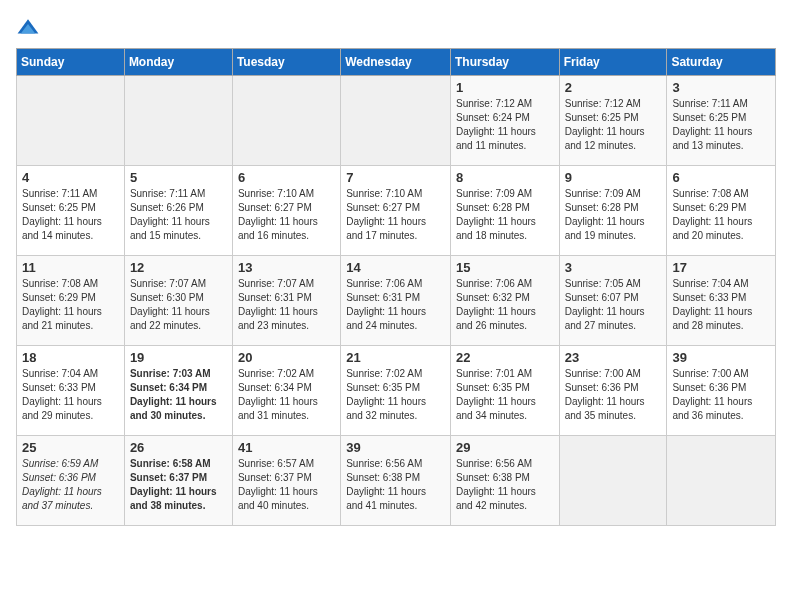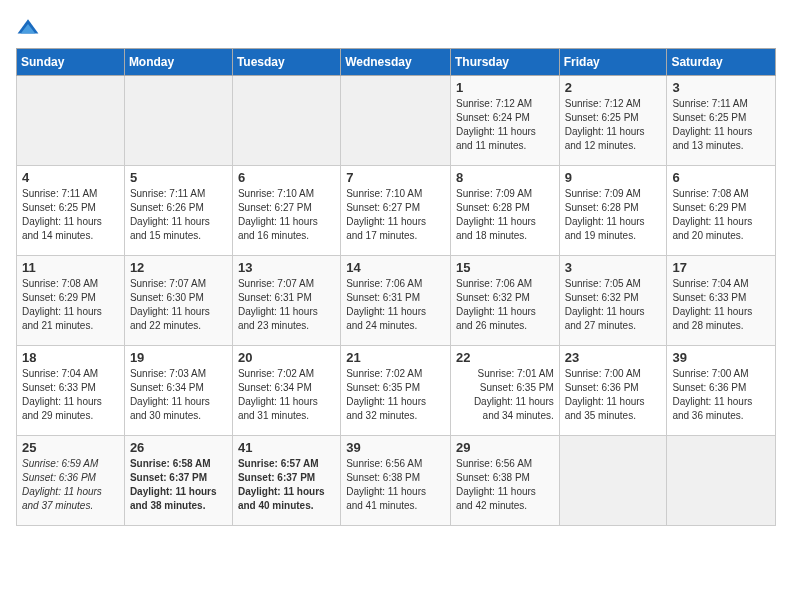--- a/index.html
+++ b/index.html
@@ -218,58 +218,58 @@
         </td>
         <td>
           <span class="day-num">15</span>
           <div class="day-info" style="white-space: pre-line;">Sunrise: 7:06 AM
 Sunset: 6:32 PM
 Daylight: 11 hours and 26 minutes.</div>
         </td>
         <td>
           <span class="day-num">3</span>
           <div class="day-info" style="white-space: pre-line;">Sunrise: 7:05 AM
-Sunset: 6:32 PM
+Sunset: 6:07 PM
 Daylight: 11 hours and 27 minutes.</div>
         </td>
         <td>
           <span class="day-num">17</span>
           <div class="day-info" style="white-space: pre-line;">Sunrise: 7:04 AM
 Sunset: 6:33 PM
 Daylight: 11 hours and 28 minutes.</div>
         </td>
       </tr>
       <tr>
         <td>
           <span class="day-num">18</span>
           <div class="day-info" style="white-space: pre-line;">Sunrise: 7:04 AM
 Sunset: 6:33 PM
 Daylight: 11 hours and 29 minutes.</div>
         </td>
         <td>
           <span class="day-num">19</span>
-          <div class="day-info" style="white-space: pre-line;">Sunrise: 7:03 AM
+          <div class="day-info" style="white-space: pre-line; font-weight: bold;">Sunrise: 7:03 AM
 Sunset: 6:34 PM
 Daylight: 11 hours and 30 minutes.</div>
         </td>
         <td>
           <span class="day-num">20</span>
           <div class="day-info" style="white-space: pre-line;">Sunrise: 7:02 AM
 Sunset: 6:34 PM
 Daylight: 11 hours and 31 minutes.</div>
         </td>
         <td>
           <span class="day-num">21</span>
           <div class="day-info" style="white-space: pre-line;">Sunrise: 7:02 AM
 Sunset: 6:35 PM
 Daylight: 11 hours and 32 minutes.</div>
         </td>
         <td>
           <span class="day-num">22</span>
-          <div class="day-info" style="white-space: pre-line; text-align: right;">Sunrise: 7:01 AM
+          <div class="day-info" style="white-space: pre-line;">Sunrise: 7:01 AM
 Sunset: 6:35 PM
 Daylight: 11 hours and 34 minutes.</div>
         </td>
         <td>
           <span class="day-num">23</span>
           <div class="day-info" style="white-space: pre-line;">Sunrise: 7:00 AM
 Sunset: 6:36 PM
 Daylight: 11 hours and 35 minutes.</div>
         </td>
         <td>
@@ -287,21 +287,21 @@
 Daylight: 11 hours and 37 minutes.</div>
         </td>
         <td>
           <span class="day-num">26</span>
           <div class="day-info" style="white-space: pre-line; font-weight: bold;">Sunrise: 6:58 AM
 Sunset: 6:37 PM
 Daylight: 11 hours and 38 minutes.</div>
         </td>
         <td>
           <span class="day-num">41</span>
-          <div class="day-info" style="white-space: pre-line; font-weight: bold;">Sunrise: 6:57 AM
+          <div class="day-info" style="white-space: pre-line;">Sunrise: 6:57 AM
 Sunset: 6:37 PM
 Daylight: 11 hours and 40 minutes.</div>
         </td>
         <td>
           <span class="day-num">39</span>
           <div class="day-info" style="white-space: pre-line;">Sunrise: 6:56 AM
 Sunset: 6:38 PM
 Daylight: 11 hours and 41 minutes.</div>
         </td>
         <td>

